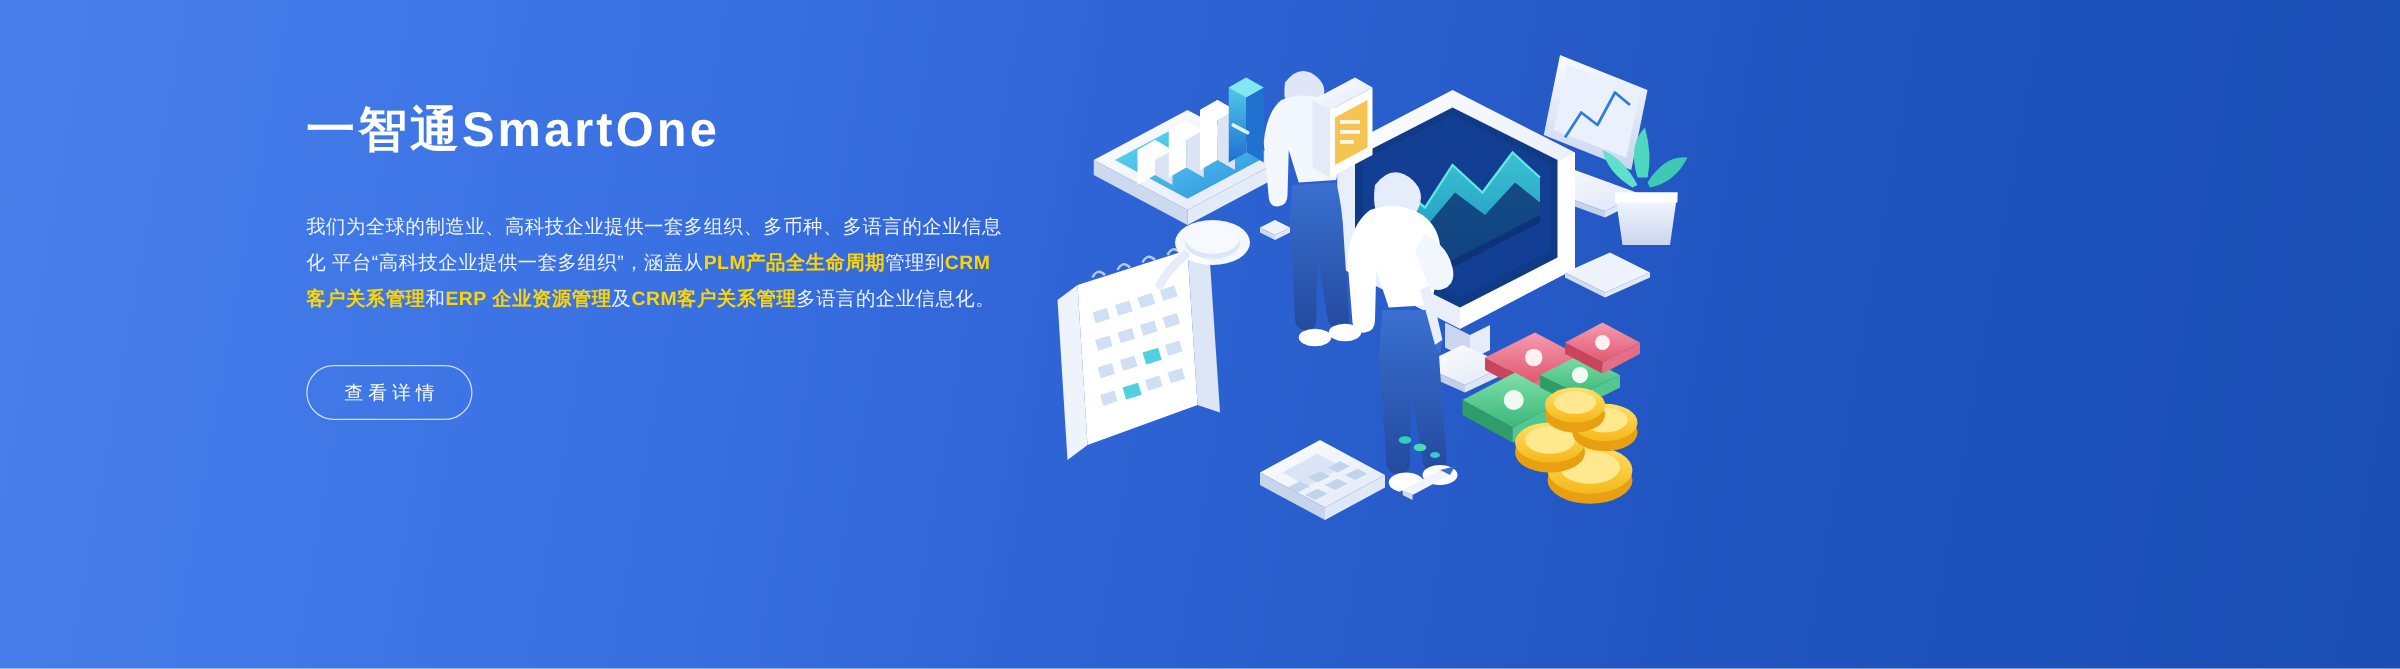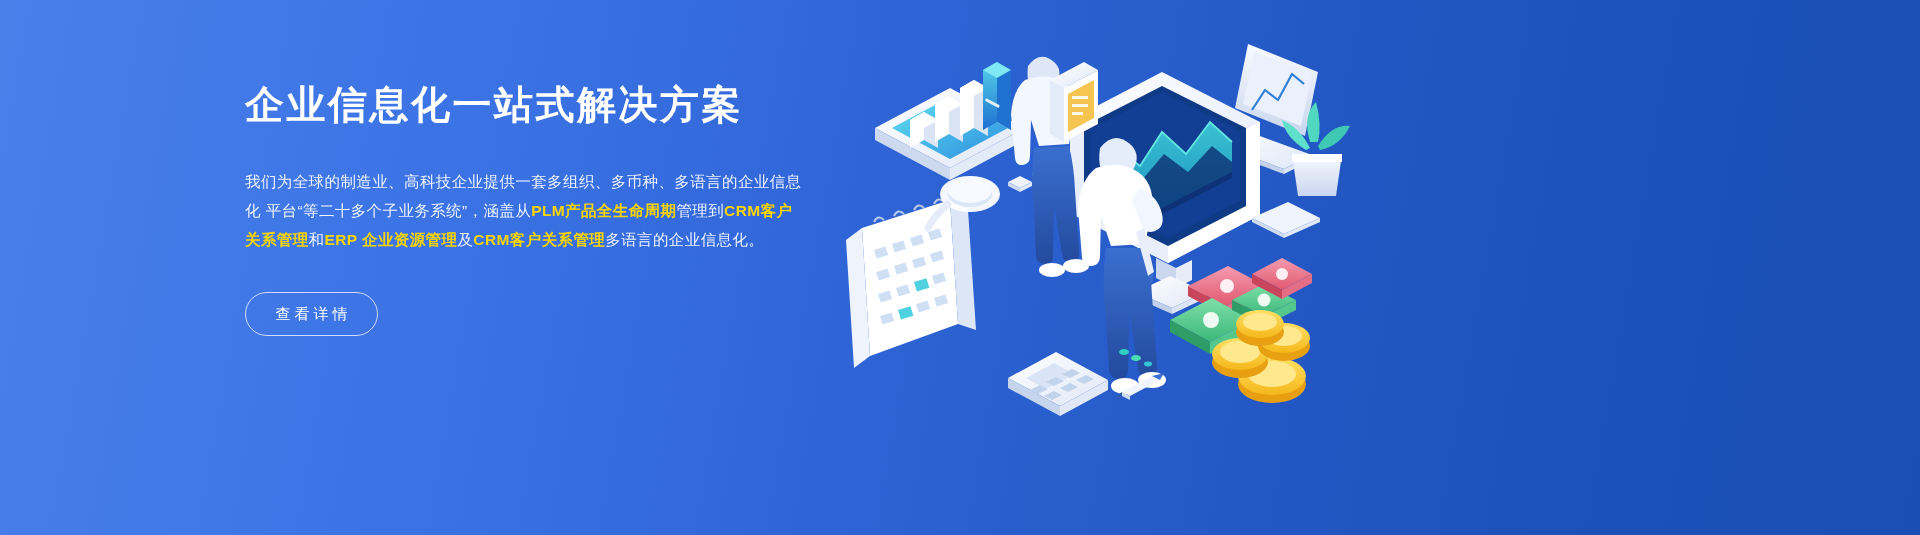--- a/index.html
+++ b/index.html
@@ -33,25 +33,25 @@
   .art{position:absolute;left:840px;top:0;width:560px;height:535px;}
   .art svg{display:block;}
 </style>
 </head>
 <body>
 
 <div class="banner">
 
   <div class="copy">
 
-    <h1 class="headline">企业信息化一站式解决方案</h1>
+    <h1 class="headline">一智通SmartOne</h1>
 
     <p class="para">
       <span>我们为全球的制造业、高科技企业提供一套多组织、多币种、多语言的企业信息化</span>
-      <span>平台“等二十多个子业务系统”，涵盖从</span><span class="hi">PLM产品全生命周期</span><span>管理到</span><span class="hi">CRM客户关系管理</span><span>和</span><span class="hi">ERP 企业资源管理</span><span>及</span><span class="hi">CRM客户关系管理</span><span>多语言的企业信息化。</span>
+      <span>平台“高科技企业提供一套多组织”，涵盖从</span><span class="hi">PLM产品全生命周期</span><span>管理到</span><span class="hi">CRM客户关系管理</span><span>和</span><span class="hi">ERP 企业资源管理</span><span>及</span><span class="hi">CRM客户关系管理</span><span>多语言的企业信息化。</span>
     </p>
   </div>
 
   <button class="cta">查看详情</button>
 
   <div class="art">
     <svg width="560" height="535" viewBox="0 0 560 535" xmlns="http://www.w3.org/2000/svg">
       <defs>
         <linearGradient id="gWhite" x1="0" y1="0" x2="1" y2="1">
           <stop offset="0" stop-color="#ffffff"></stop>

